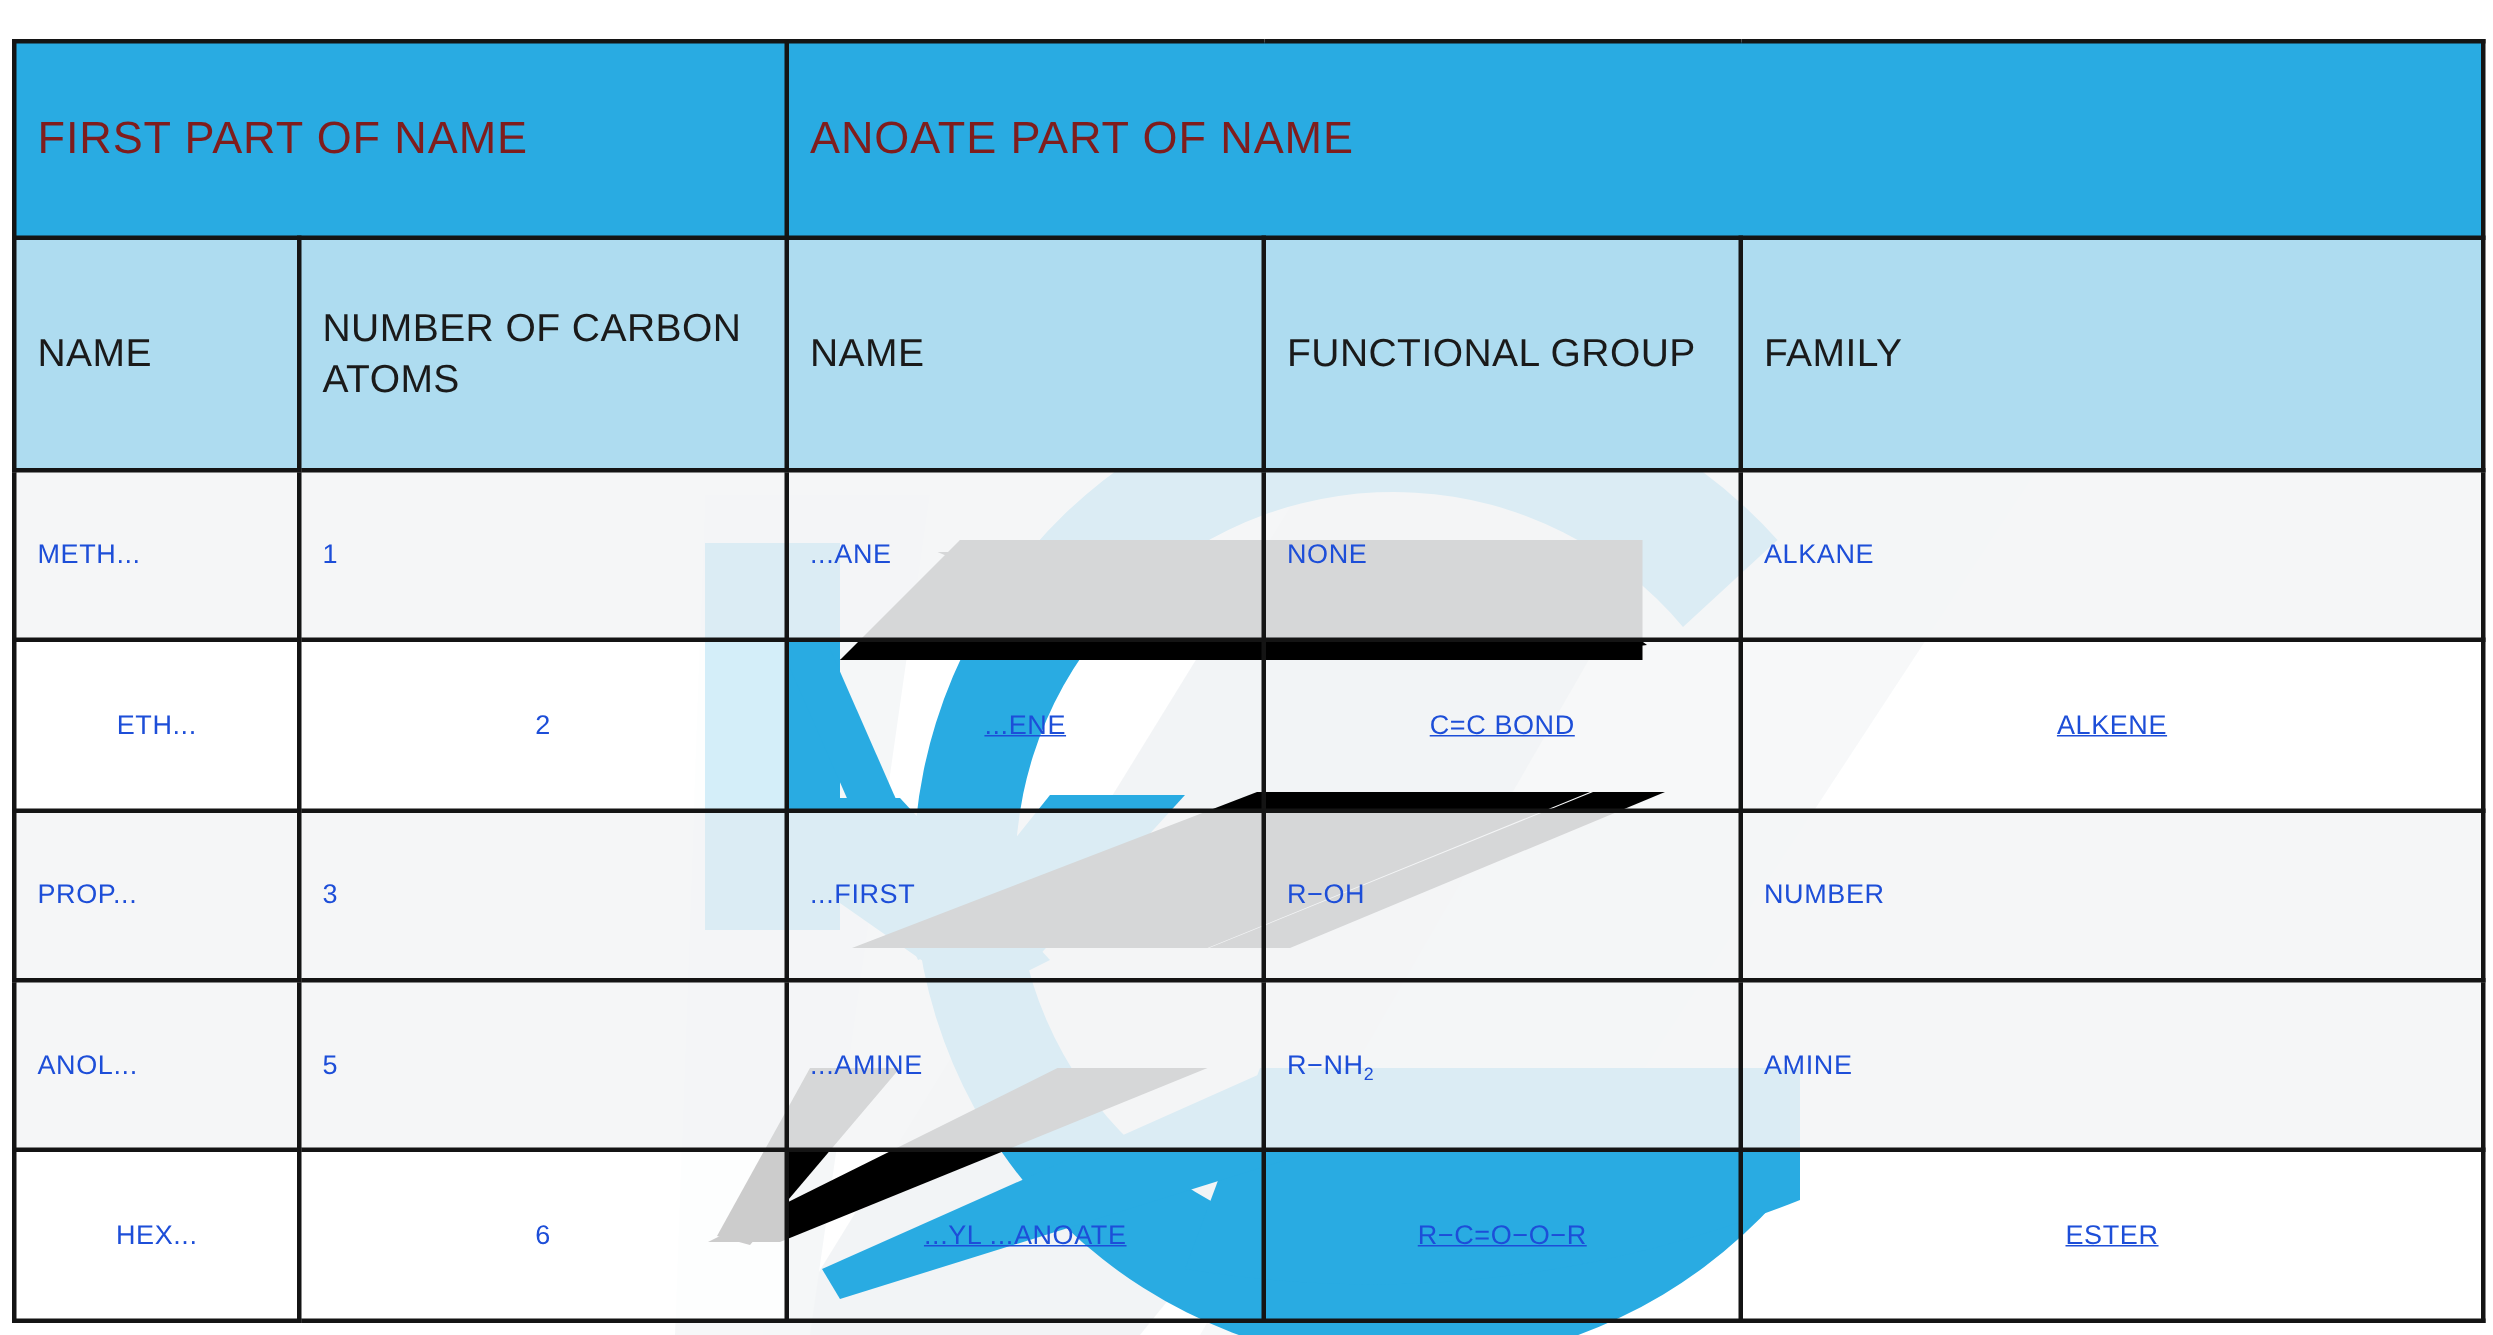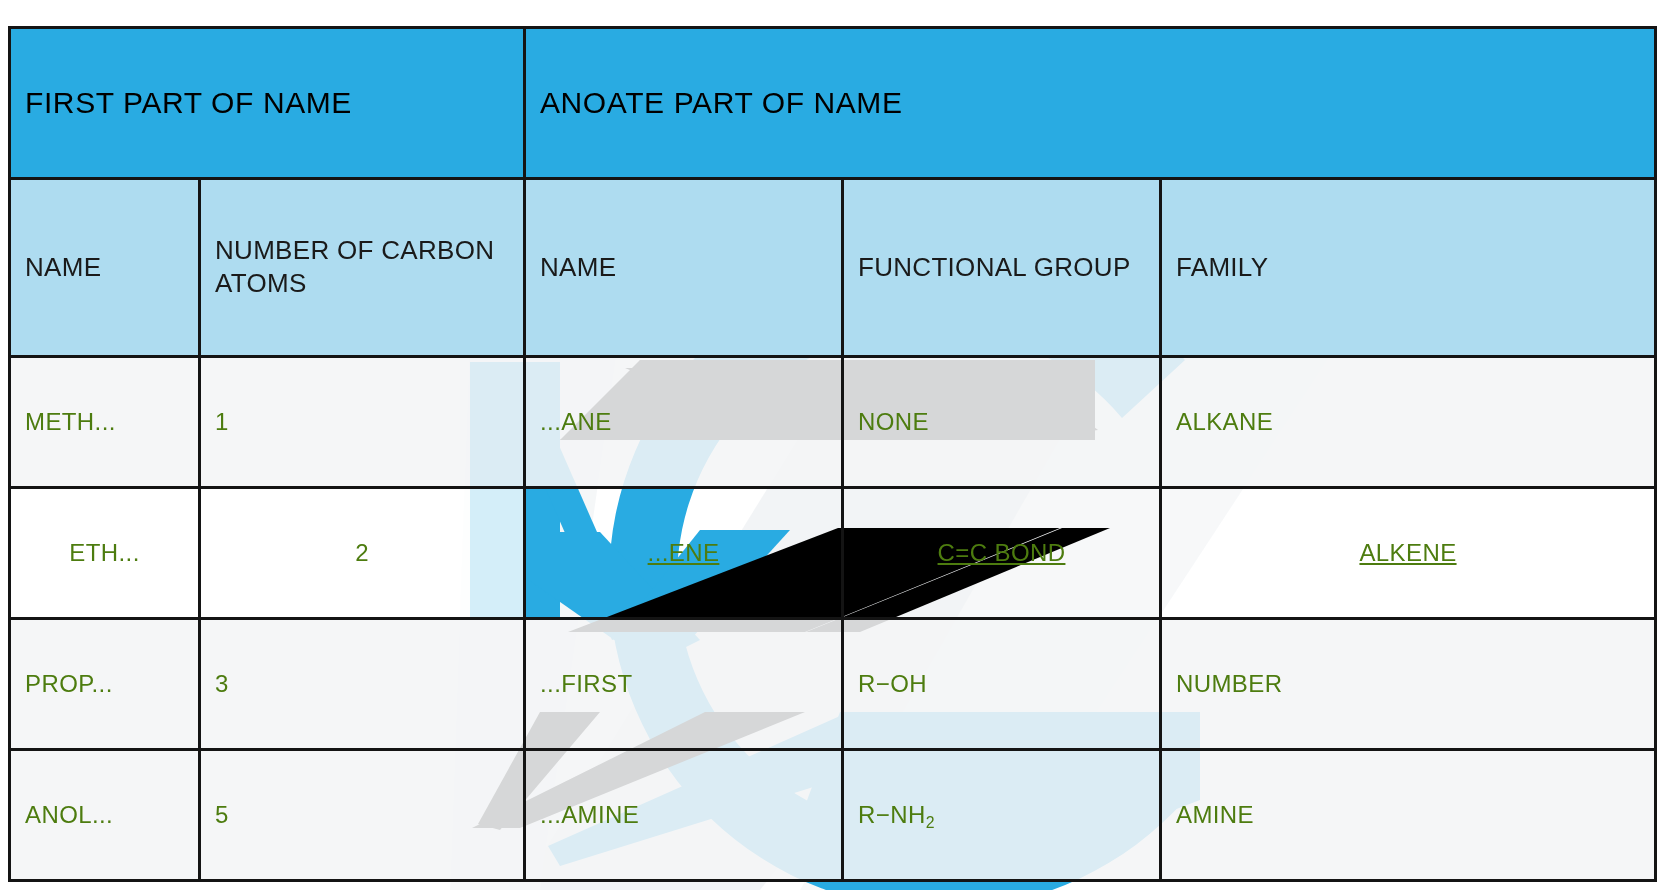--- a/index.html
+++ b/index.html
@@ -53,44 +53,44 @@
 
   col.c1 { width: 190px; }
   col.c2 { width: 325px; }
   col.c3 { width: 318px; }
   col.c4 { width: 318px; }
   col.c5 { width: 495px; }
 
   
   .hdr-top td {
     background: #29ABE2;
-    color: #000000;
+    color: #7f1d1d;
     height: 104px;
     font-size: 30px;
     letter-spacing: 0.6px;
     font-weight: 300;
   }
 
   
   .hdr-sub td {
     background: #AEDCF0;
     color: #1a1a1a;
     height: 124px;
     font-size: 26px;
     line-height: 1.28;
     letter-spacing: 0.3px;
     font-weight: 400;
   }
 
   
   .row td {
     height: 90px;
-    font-size: 24px;
+    font-size: 18px;
     letter-spacing: 0.4px;
-    color: #4d7c0f;
+    color: #1d4ed8;
   }
   .row.odd td  { background: rgba(244,245,246,0.88); }
   .row.even td { background: rgba(255,255,255,0.80); text-align: center; }
 
   
   .row td.see-through { background: transparent !important; text-decoration: underline; }
 
   .num { text-align: center; }
 
   
@@ -205,17 +205,24 @@
 
 
       <tr class="row odd">
         <td>ANOL...</td>
         <td class="num">5</td>
         <td>...AMINE</td>
         <td class="nowrap">R−NH<sub>2</sub></td>
         <td>AMINE</td>
       </tr>
 
+      <tr class="row even">
+        <td>HEX...</td>
+        <td class="num">6</td>
+        <td class="see-through">...YL ...ANOATE</td>
+        <td class="see-through">R−C=O−O−R</td>
+        <td class="see-through">ESTER</td>
+      </tr>
 
     </tbody>
   </table>
 
 </div>
 
 </body></html>

